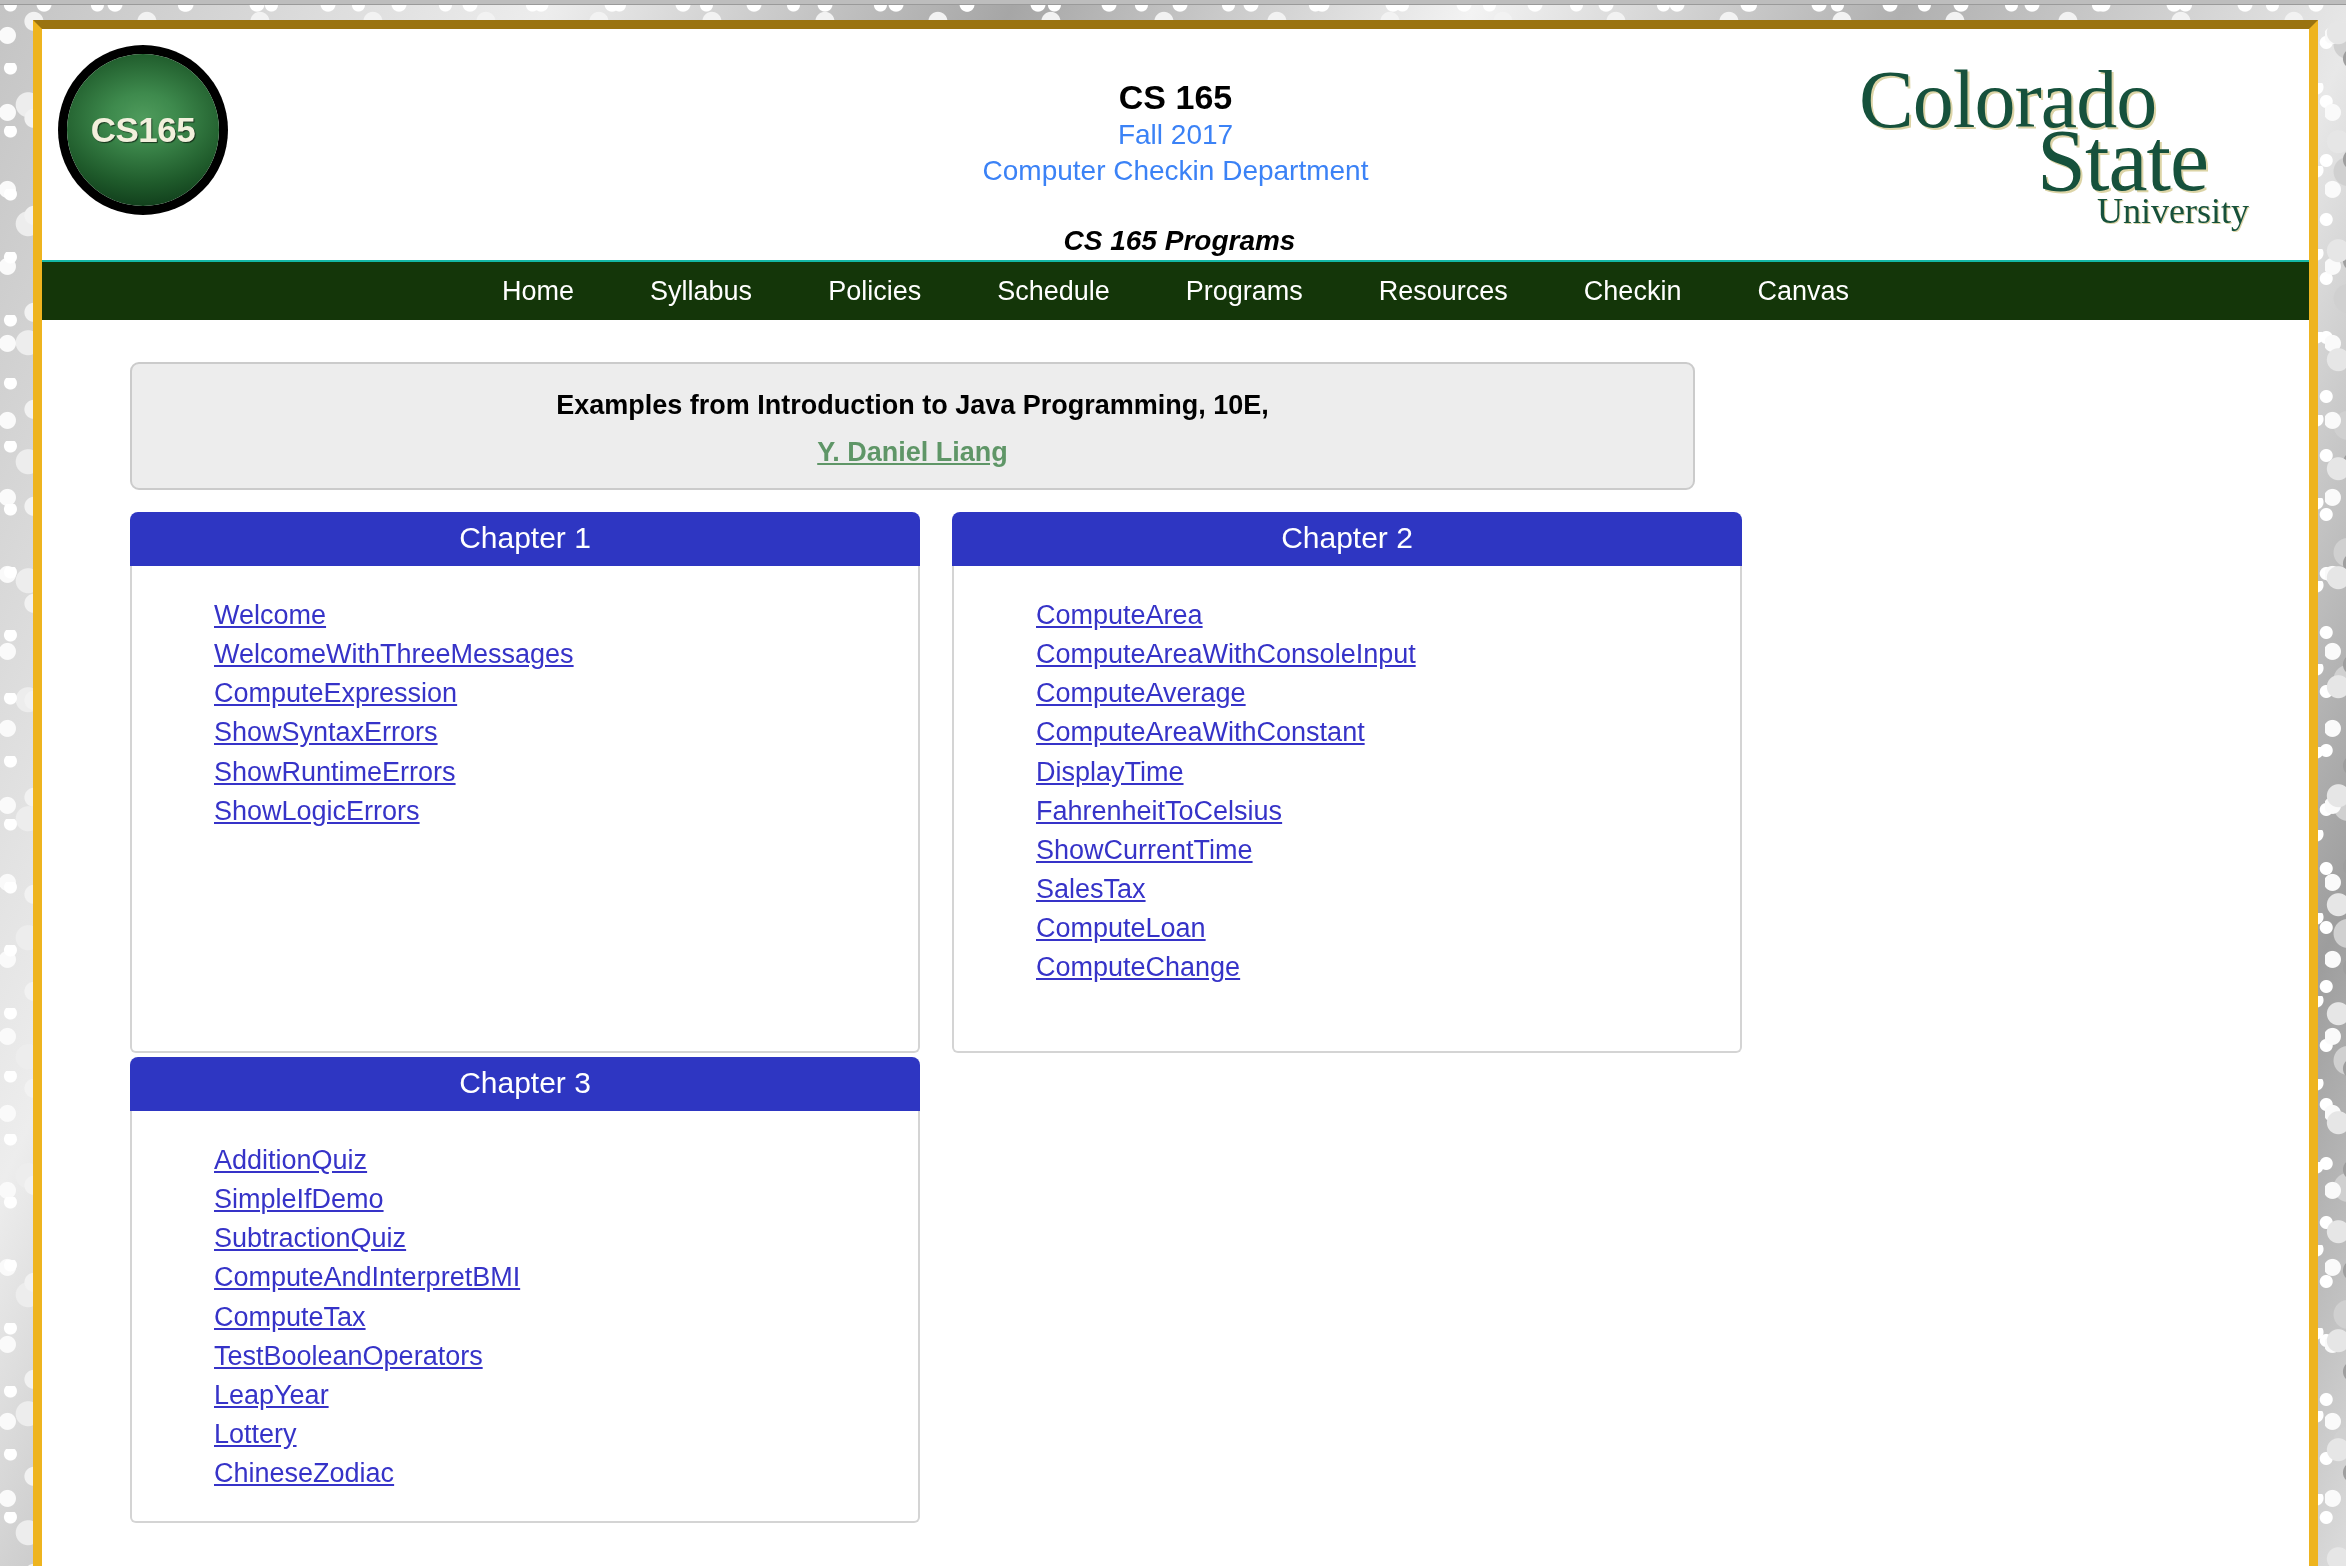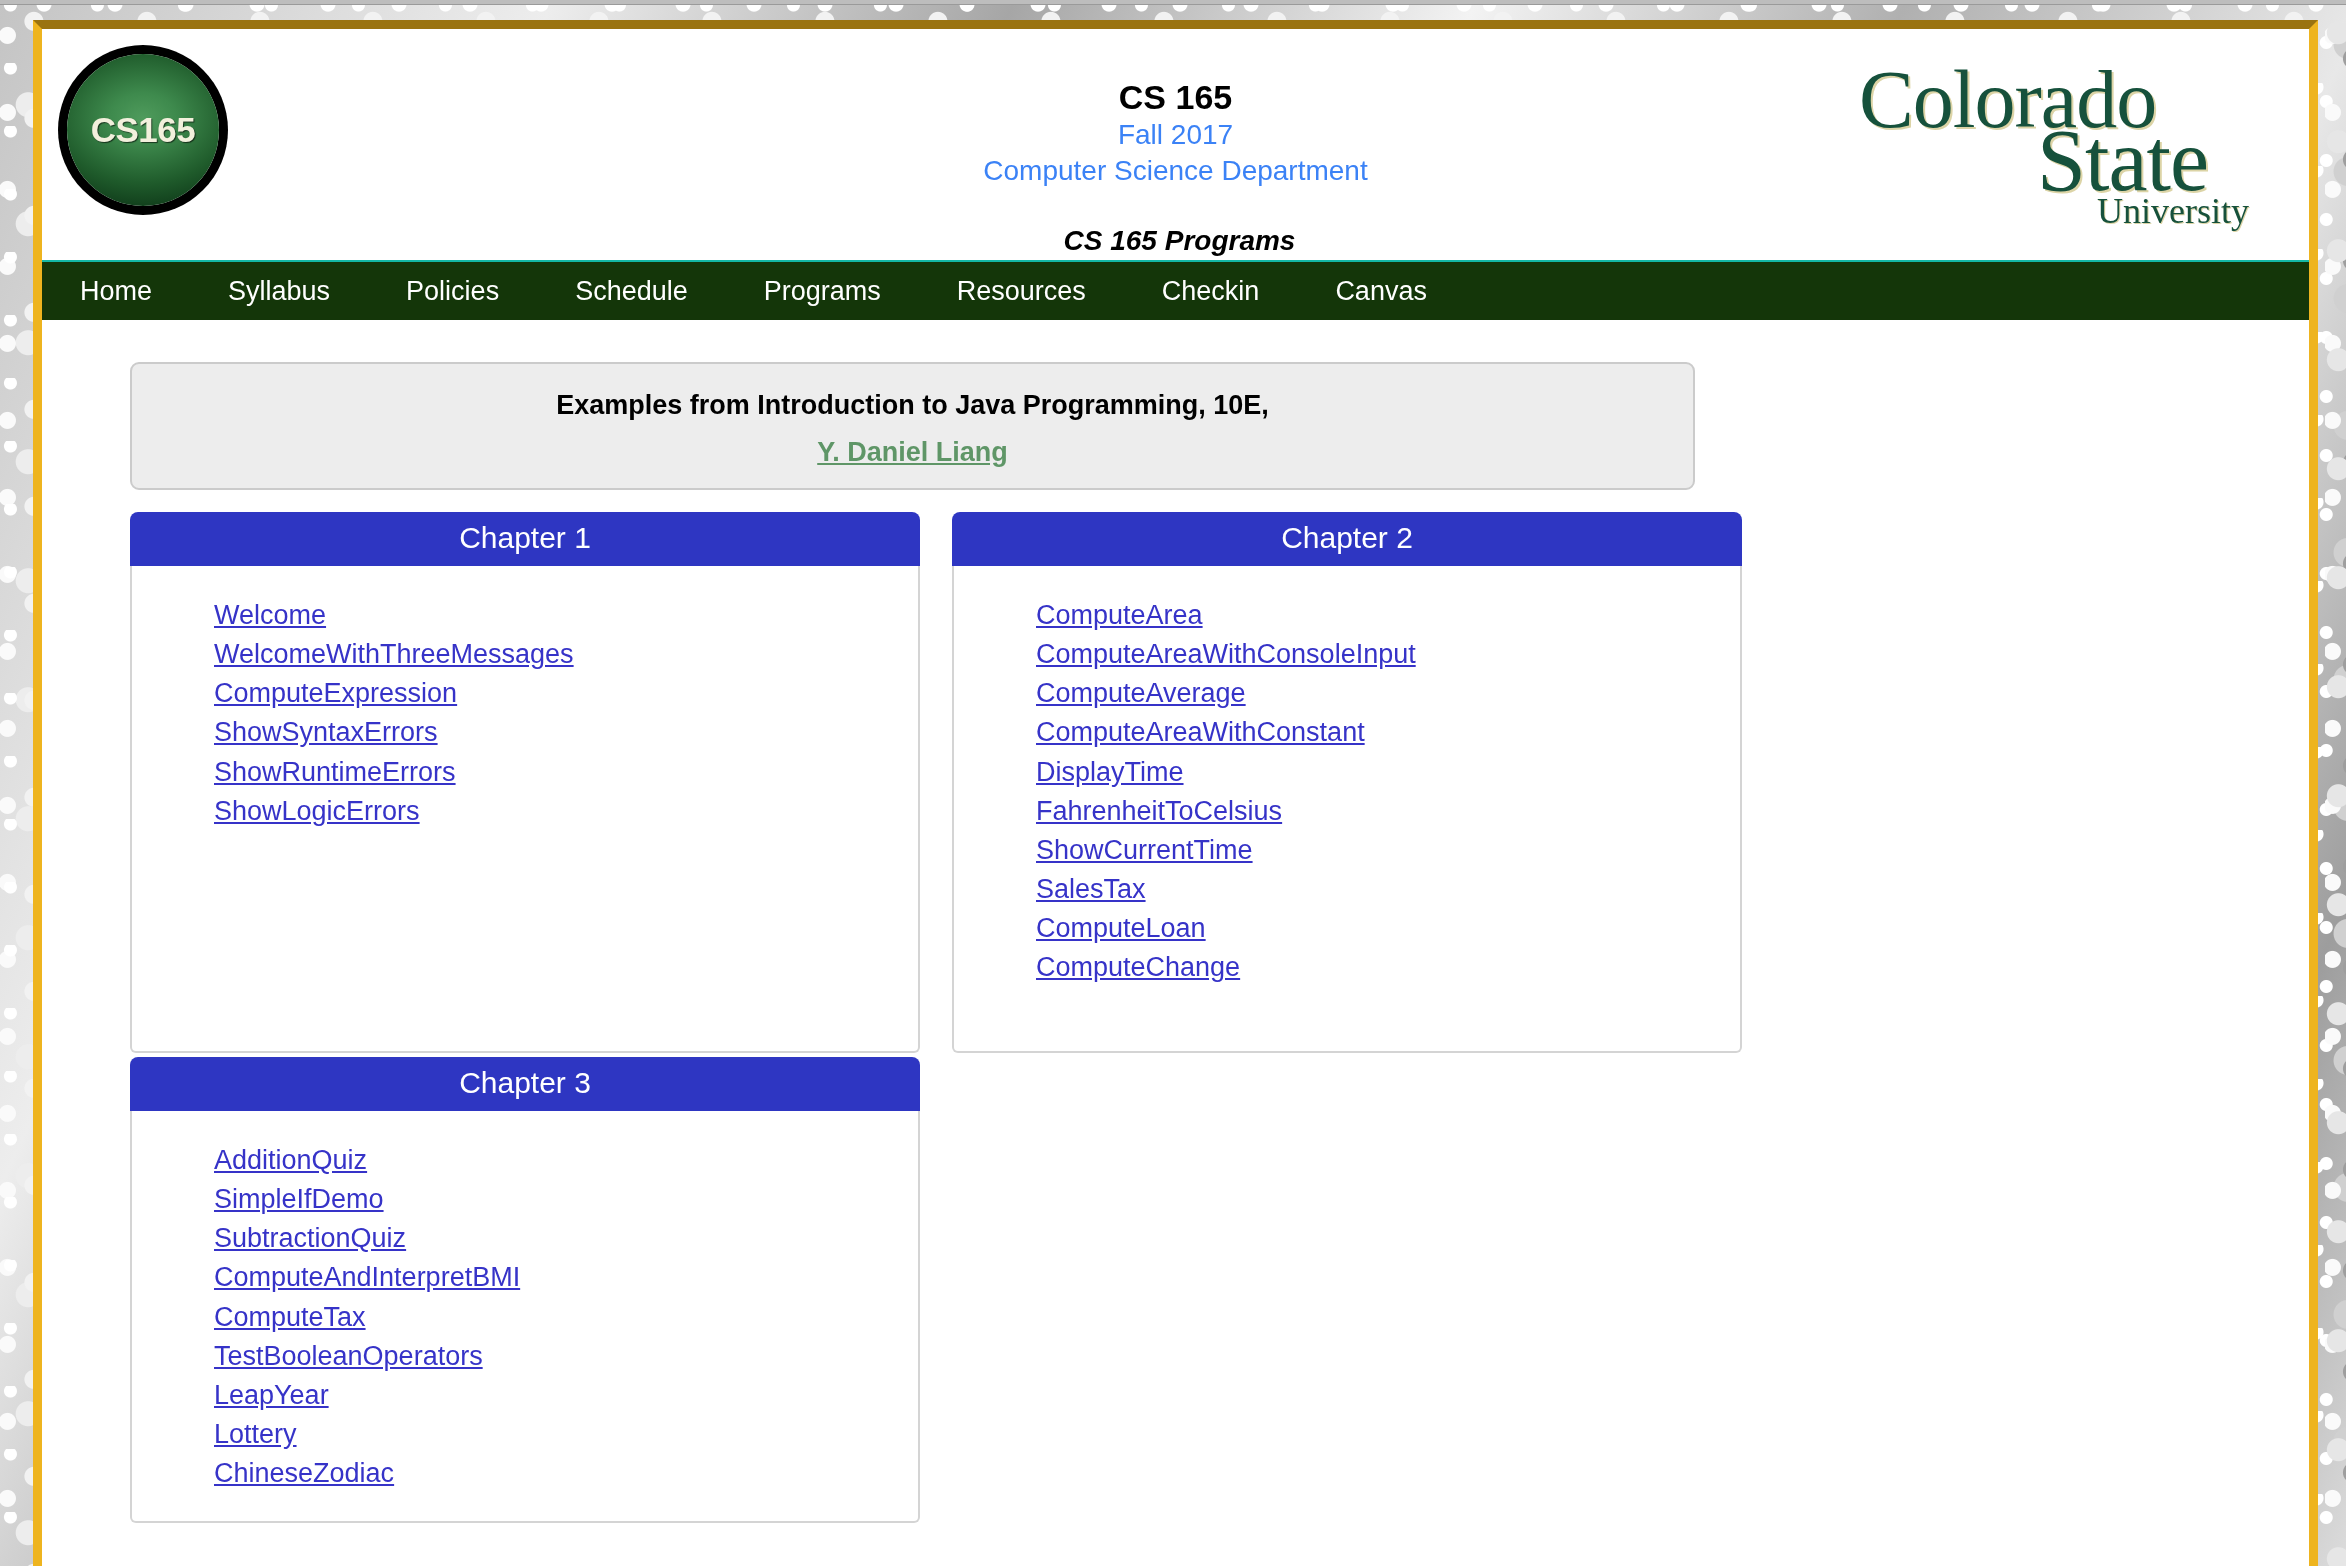--- a/index.html
+++ b/index.html
@@ -109,21 +109,21 @@
     font-size: 36px; letter-spacing: 0px;
     text-shadow: 1px 1px 0 rgba(214,204,150,.85);
   }
 
   
   #navbar {
     height: 58px;
     background: #143609;
     display: flex;
     align-items: center;
-    justify-content: flex-start;
+    justify-content: center;
     gap: 0;
   }
   .nav-item {
     color: #ffffff;
     font-size: 27px;
     text-decoration: none;
     padding: 0 38px;
     white-space: nowrap;
     cursor: pointer;
   }
@@ -203,21 +203,21 @@
 
   <div id="masthead">
 
     <div id="logo-badge">
       <span id="logo-badge-text">CS165</span>
     </div>
 
     <div id="masthead-center">
       <div id="course-code">CS 165</div>
       <div id="course-term">Fall 2017</div>
-      <div id="course-dept">Computer Science Department</div>
+      <div id="course-dept">Computer Checkin Department</div>
       <div id="page-subtitle">CS 165 Programs</div>
     </div>
 
     <div id="csu-logo">
       <span id="csu-state">State</span>
       <span id="csu-colorado">Colorado</span>
       <span id="csu-university">University</span>
     </div>
 
   </div>

